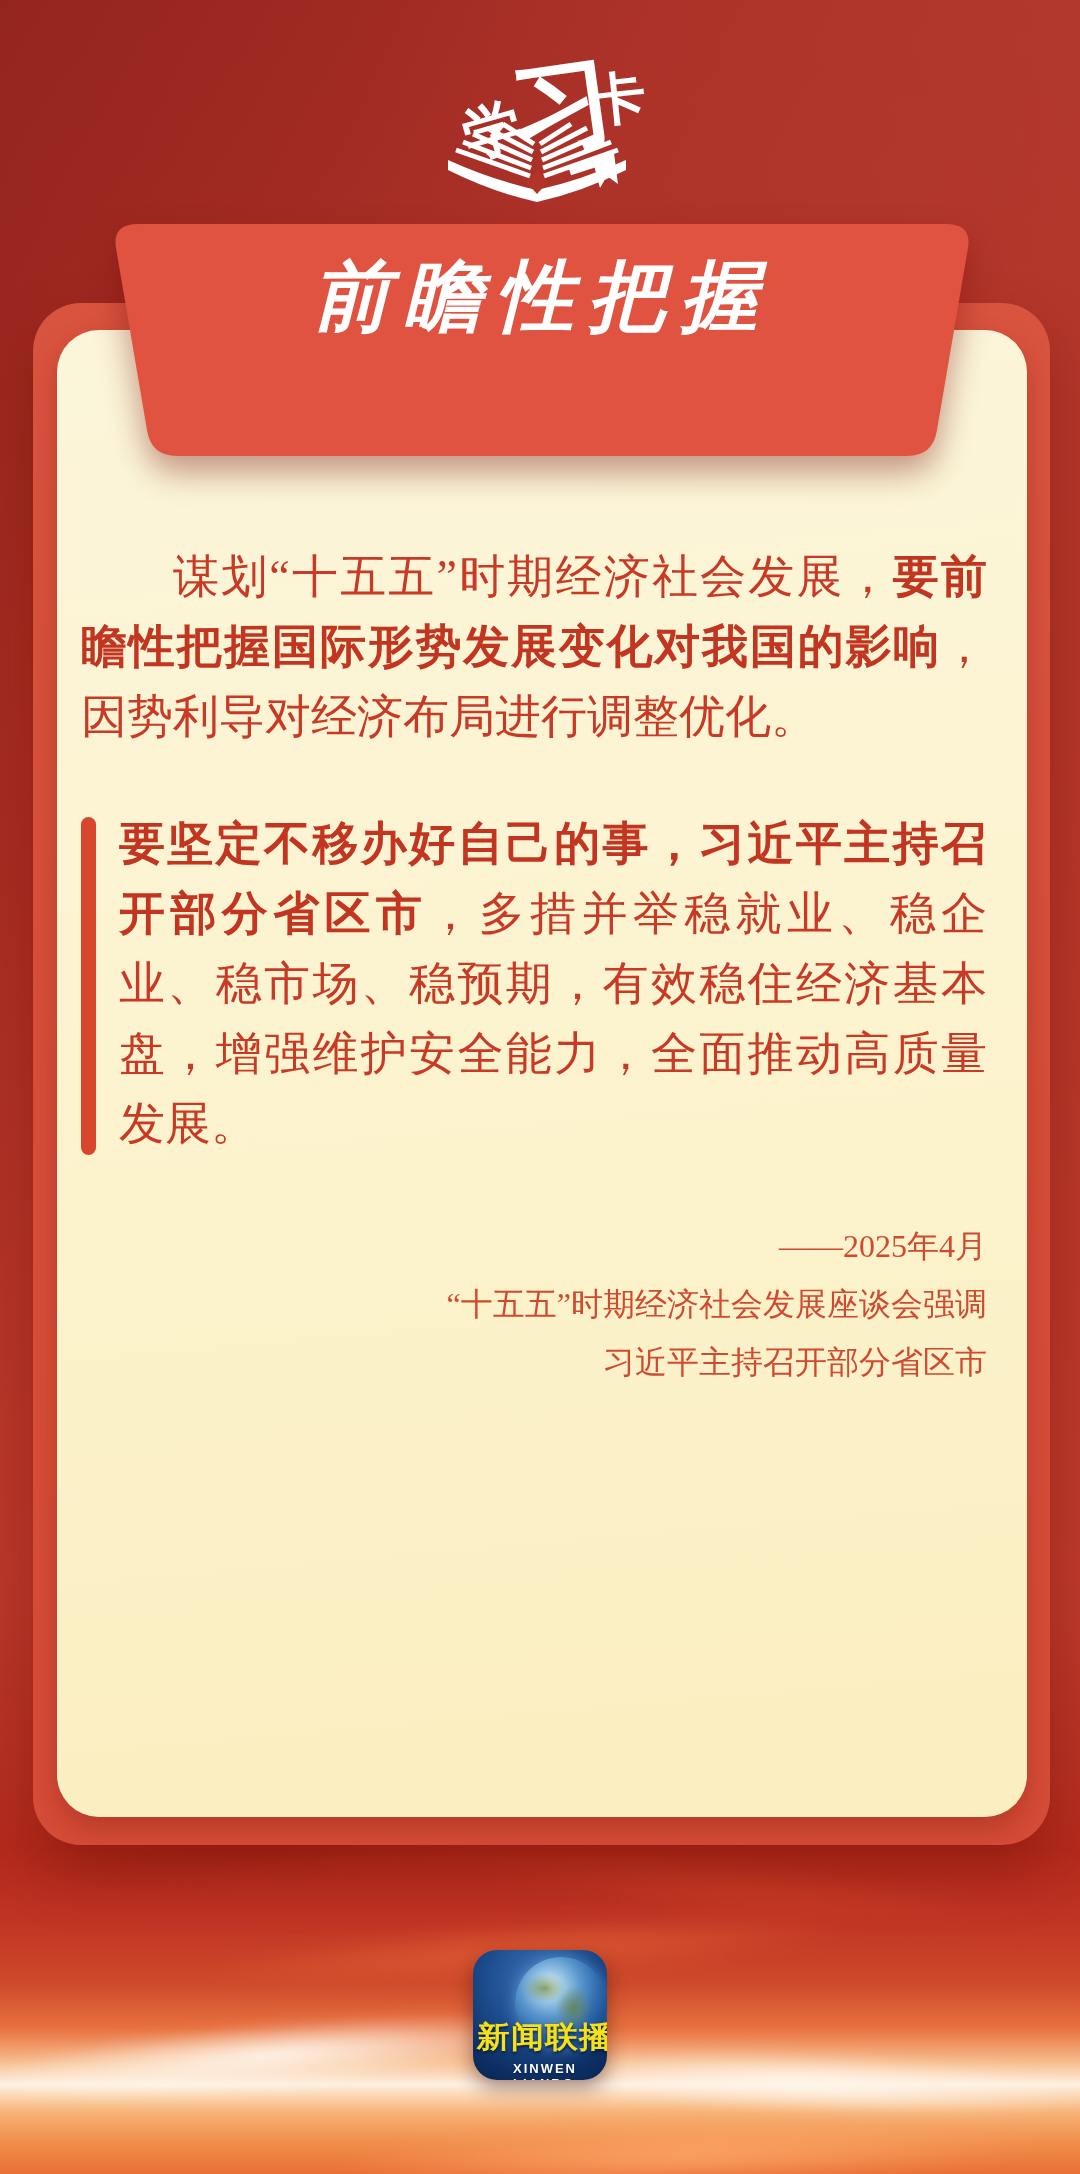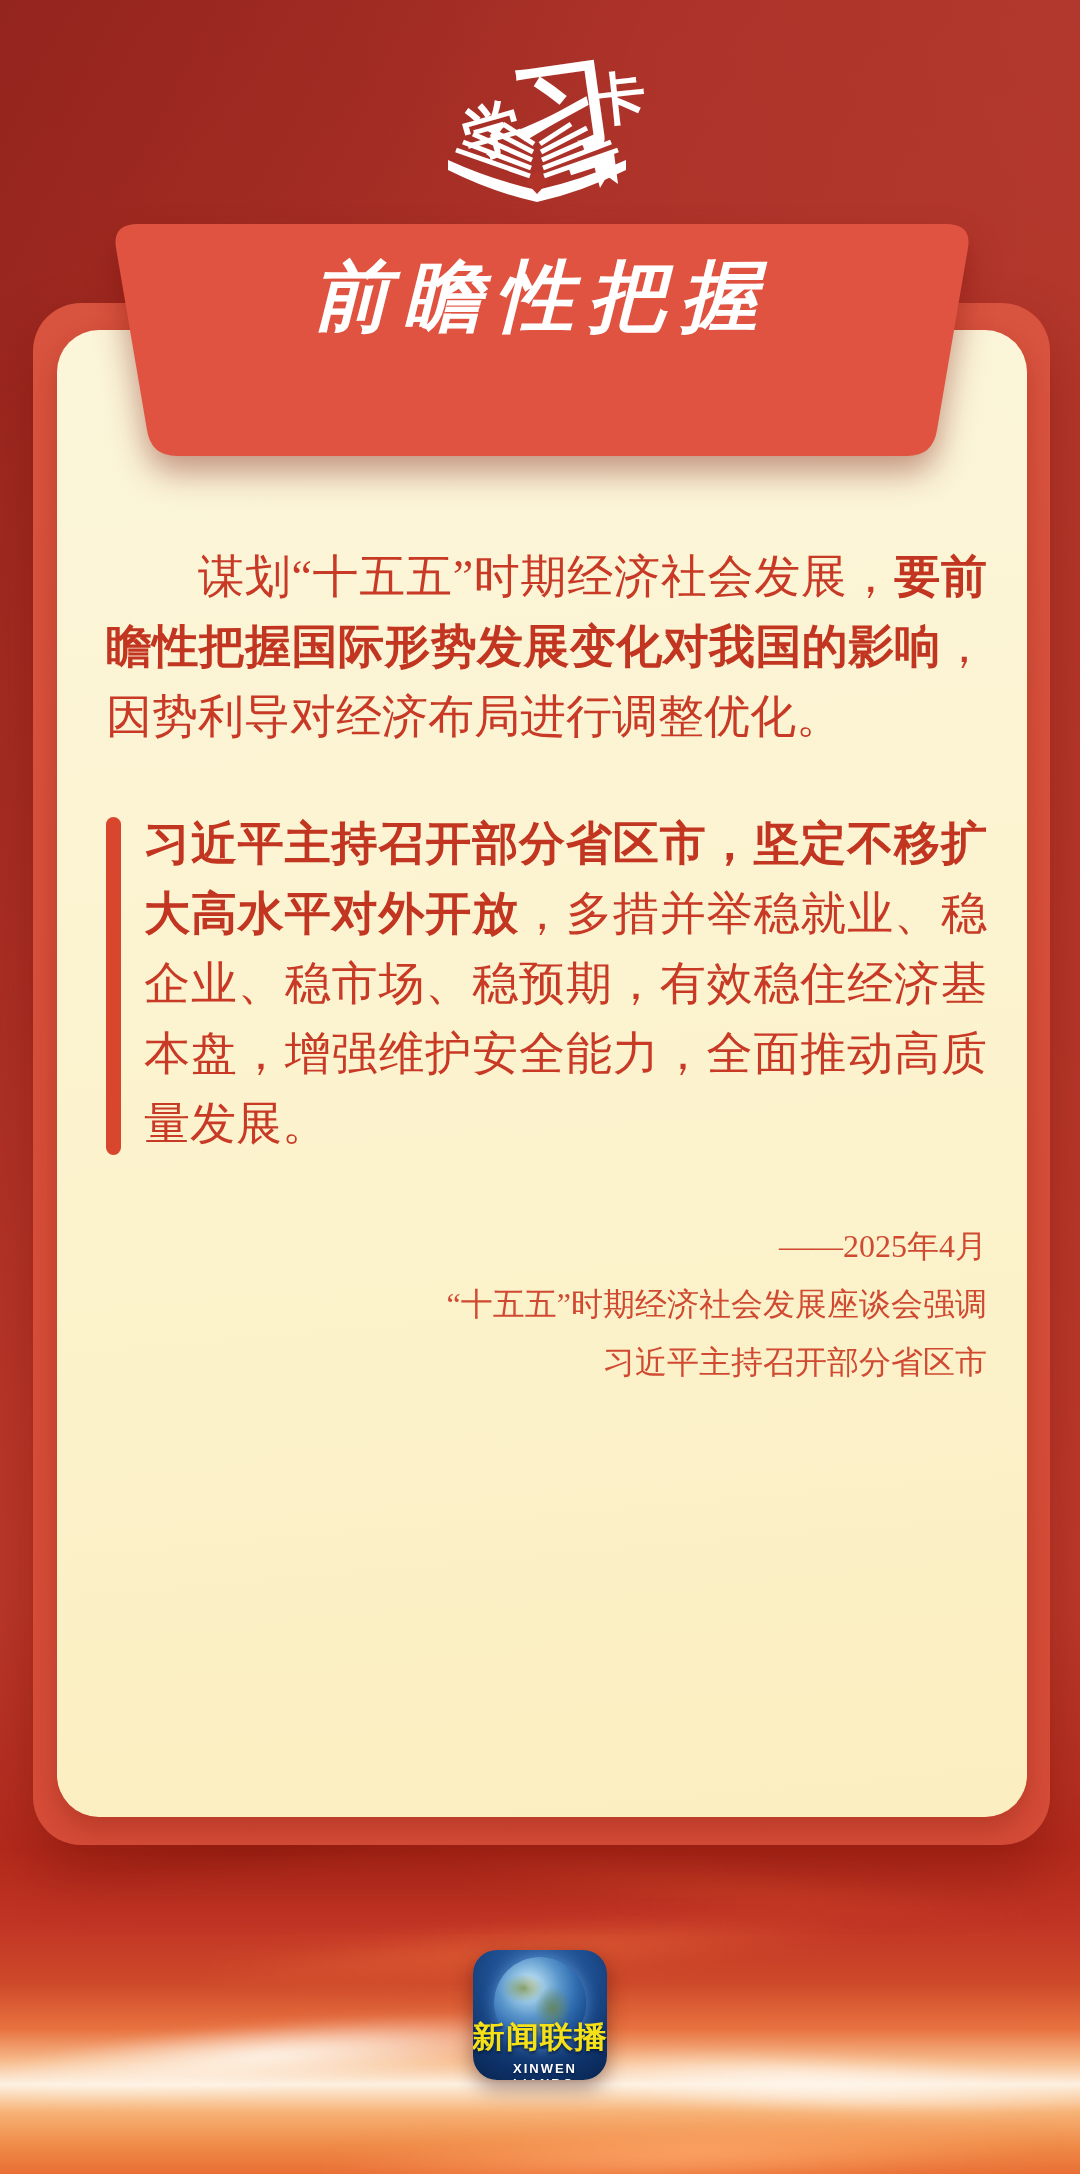--- a/index.html
+++ b/index.html
@@ -44,21 +44,21 @@
   .lc3{left:150px;top:26px;font-size:56px;transform:rotate(-6deg);}
   .book-svg{position:absolute;left:2px;top:82px;}
 
   
   .outer-card{position:absolute;left:33px;top:303px;width:1017px;height:1542px;border-radius:48px;
     background:linear-gradient(180deg,#d9543f 0%,#d64e39 55%,#d54c37 100%);
     box-shadow:0 28px 55px rgba(108,12,6,.38);}
   .cream-card{position:absolute;left:57px;top:330px;width:970px;height:1487px;border-radius:42px;
     background:linear-gradient(175deg,#fbf5da 0%,#fcf3cd 55%,#fbeec0 100%);
     box-shadow:0 12px 26px rgba(122,22,10,.32);
-    box-sizing:border-box;padding:212px 40px 0 49px;}
+    box-sizing:border-box;padding:212px 40px 0 24px;}
 
   
   .banner{position:absolute;left:110px;top:224px;width:864px;height:232px;font-style:italic;}
   .banner svg{position:absolute;inset:0;filter:drop-shadow(0 16px 16px rgba(118,15,8,.42));}
   .banner-text{position:absolute;left:0;right:0;top:26px;text-align:center;color:#fff;
     font-weight:900;font-size:78px;line-height:92px;}
   .banner-line1{letter-spacing:14px;}
   .banner-line2{letter-spacing:2px;}
 
   
@@ -69,21 +69,21 @@
   .quote{position:relative;padding-left:38px;margin:0 0 58px 0;}
   .quote .para{margin:0;}
   .quote-bar{position:absolute;left:0;top:8px;bottom:4px;width:15px;border-radius:8px;
     background:var(--bar-red,#d8462e);}
   .attribution{margin-top:25px;text-align:right;font-family:"Liberation Serif","DejaVu Serif",serif;
     font-size:32px;line-height:58px;color:var(--attribution-red,#d04a31);}
 
   
   .app-icon{position:absolute;left:473px;top:1950px;width:134px;height:130px;border-radius:24px;
     background:radial-gradient(circle at 50% 24%, #3e76b8 0%, #1d4d8e 45%, #0d3066 78%, #092550 100%);
-    box-shadow:0 8px 20px rgba(60,10,5,.45);display:flex;flex-direction:column;align-items:center;overflow:hidden;}
+    box-shadow:0 8px 20px rgba(60,10,5,.45);display:flex;flex-direction:column;align-items:flex-end;overflow:hidden;}
   .globe{width:92px;height:92px;border-radius:50%;margin-top:7px;position:relative;flex:none;
     background:radial-gradient(circle at 38% 32%, #eaf5fc 0%, #9ecbe8 16%, #5b97cc 36%, #2f6cb0 56%, #194b8c 76%, #0d3569 100%);
     box-shadow:0 0 14px rgba(120,180,240,.5);}
   .globe::before{content:"";position:absolute;inset:0;border-radius:50%;
     background:
       radial-gradient(ellipse 30px 20px at 32% 34%, rgba(125,152,92,.9), rgba(125,152,92,0) 70%),
       radial-gradient(ellipse 26px 32px at 64% 56%, rgba(102,132,82,.85), rgba(102,132,82,0) 70%),
       radial-gradient(ellipse 22px 14px at 46% 78%, rgba(132,152,100,.7), rgba(132,152,100,0) 70%);}
   .app-cn{margin-top:-32px;z-index:2;font-size:30px;font-weight:900;color:var(--app-yellow,#f6e118);
     letter-spacing:1px;transform:scaleX(1.1);text-shadow:0 2px 3px rgba(2,22,58,.9);}
@@ -106,21 +106,21 @@
     <div class="streak s6"></div>
   </div>
 
   <div class="outer-card"></div>
 
   <div class="cream-card">
     <p class="para indent"><span>谋划“十五五”时期经济社会发展，</span><span class="seg-bold">要前瞻性把握国际形势发展变化对我国的影响</span><span>，因势利导对经济布局进行调整优化。</span></p>
 
     <div class="quote">
       <div class="quote-bar"></div>
-      <p class="para"><span class="seg-bold">习近平主持召开部分省区市，坚定不移扩大高水平对外开放</span><span>，多措并举稳就业、稳企业、稳市场、稳预期，有效稳住经济基本盘，增强维护安全能力，全面推动高质量发展。</span></p>
+      <p class="para"><span class="seg-bold">要坚定不移办好自己的事，习近平主持召开部分省区市</span><span>，多措并举稳就业、稳企业、稳市场、稳预期，有效稳住经济基本盘，增强维护安全能力，全面推动高质量发展。</span></p>
     </div>
 
 
     <div class="attribution">
       <div>——2025年4月</div>
       <div>“十五五”时期经济社会发展座谈会强调</div>
       <div>习近平主持召开部分省区市</div>
     </div>
   </div>
 

